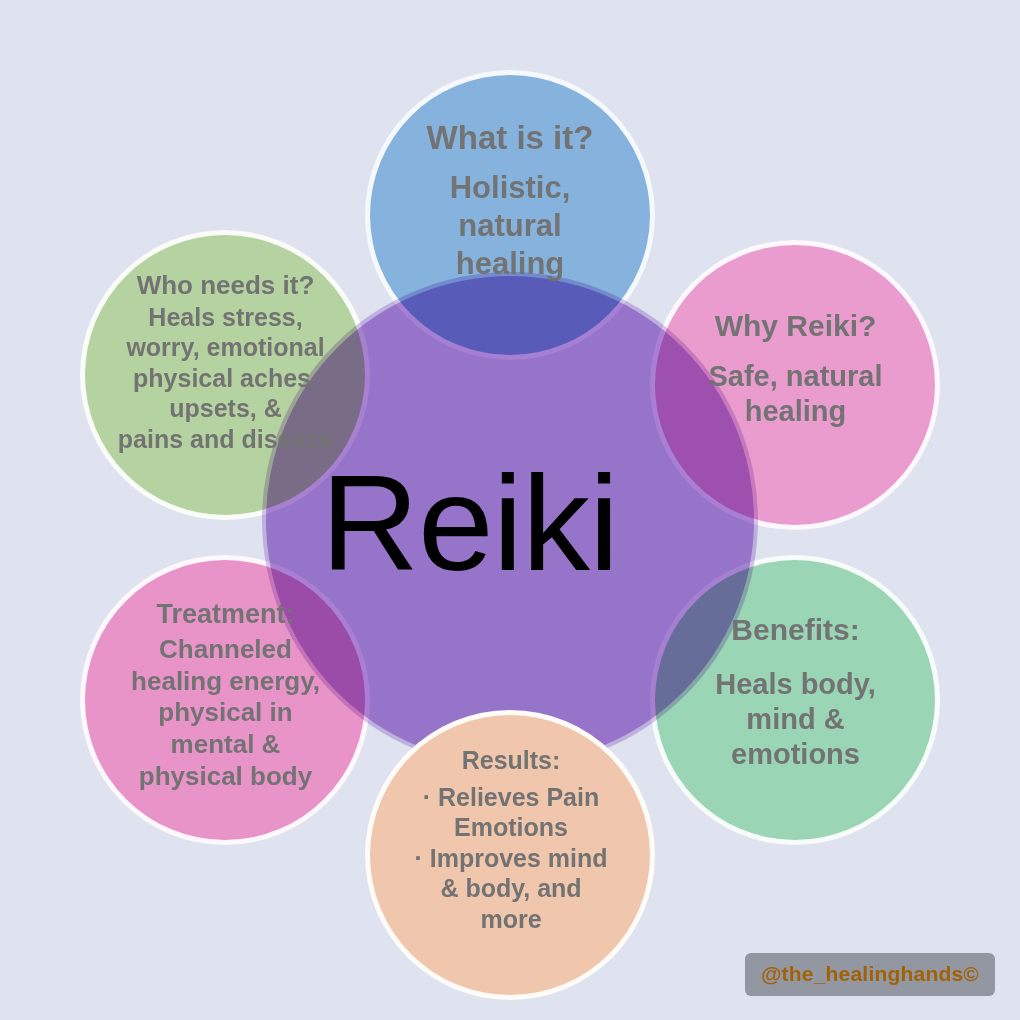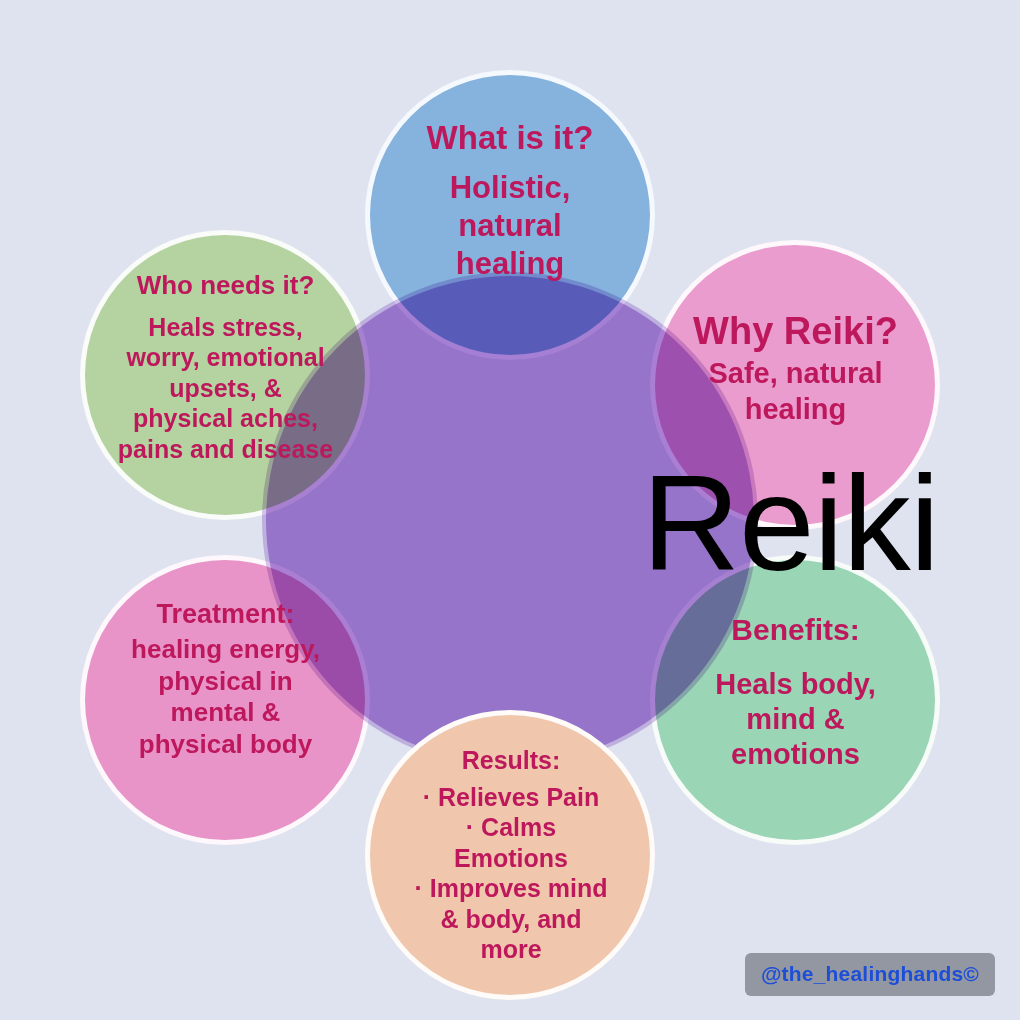--- a/index.html
+++ b/index.html
@@ -44,77 +44,77 @@
   
   .petal.over {
     z-index: 3;
   }
 
   
   .label {
     position: absolute;
     z-index: 6;
     text-align: center;
-    color: #be185d;
+    color: #737373;
     line-height: 1.22;
     -webkit-font-smoothing: antialiased;
   }
 
   .label .head {
     display: block;
     font-weight: bold;
   }
 
   .label .body {
     display: block;
     font-weight: bold;
   }
 
   .label.blue  { left: 365px; top: 118px;  width: 290px; font-size: 31px; }
   .label.blue .head { font-size: 33px; margin-bottom: 11px; }
 
   .label.green { left: 88px;  top: 270px;  width: 275px; font-size: 25px; }
-  .label.green .head { font-size: 26px; margin-bottom: 10px; }
+  .label.green .head { font-size: 26px; margin-bottom: 0; }
 
   .label.why   { left: 658px; top: 308px;  width: 275px; font-size: 29px; }
-  .label.why .head { font-size: 38px; margin-bottom: 2px; }
+  .label.why .head { font-size: 30px; margin-bottom: 14px; }
 
   .label.benefits { left: 658px; top: 612px; width: 275px; font-size: 29px; }
   .label.benefits .head { font-size: 30px; margin-bottom: 18px; }
 
   .label.treatment { left: 88px; top: 598px; width: 275px; font-size: 26px; text-align: center; }
   .label.treatment .head { font-size: 27px; margin-bottom: 3px; }
 
   .label.results { left: 380px; top: 745px; width: 262px; font-size: 25px; }
   .label.results .head { font-size: 25px; margin-bottom: 6px; }
 
   .core-label {
     position: absolute;
     z-index: 6;
     left: 0;
     top: 455px;
     width: 939px;
-    text-align: right;
+    text-align: center;
     font-size: 136px;
     font-weight: 300;
     color: #000;
     letter-spacing: -1px;
     line-height: 1;
   }
 
   
   .watermark {
     position: absolute;
     z-index: 9;
     right: 25px;
     bottom: 24px;
     padding: 9px 16px 10px;
     background: rgba(128,131,141,0.80);
     border-radius: 6px;
-    color: #1d4ed8;
+    color: #a16207;
     font-size: 21px;
     font-weight: bold;
     letter-spacing: 0.2px;
     white-space: nowrap;
   }
 </style>
 </head>
 <body>
 
 <div id="stage">
@@ -137,50 +137,50 @@
     <span class="head">What is it?</span>
     <span class="body">Holistic,</span>
     <span class="body">natural</span>
     <span class="body">healing</span>
   </div>
 
   <div class="label green">
     <span class="head">Who needs it?</span>
     <span class="body">Heals stress,</span>
     <span class="body">worry, emotional</span>
+    <span class="body">physical aches,</span>
     <span class="body">upsets, &amp;</span>
-    <span class="body">physical aches,</span>
     <span class="body">pains and disease</span>
   </div>
 
   <div class="label why">
     <span class="head">Why Reiki?</span>
     <span class="body">Safe, natural</span>
     <span class="body">healing</span>
   </div>
 
   <div class="label benefits">
     <span class="head">Benefits:</span>
     <span class="body">Heals body,</span>
     <span class="body">mind &amp;</span>
     <span class="body">emotions</span>
   </div>
 
   <div class="label treatment">
     <span class="head">Treatment:</span>
+    <span class="body">Channeled</span>
     <span class="body">healing energy,</span>
     <span class="body">physical in</span>
     <span class="body">mental &amp;</span>
     <span class="body">physical body</span>
   </div>
 
   <div class="label results">
     <span class="head">Results:</span>
     <span class="body">· Relieves Pain</span>
-    <span class="body">· Calms</span>
     <span class="body">Emotions</span>
     <span class="body">· Improves mind</span>
     <span class="body">&amp; body, and</span>
     <span class="body">more</span>
   </div>
 
   <div class="core-label">Reiki</div>
 
   <div class="watermark">@the_healinghands©</div>
 

